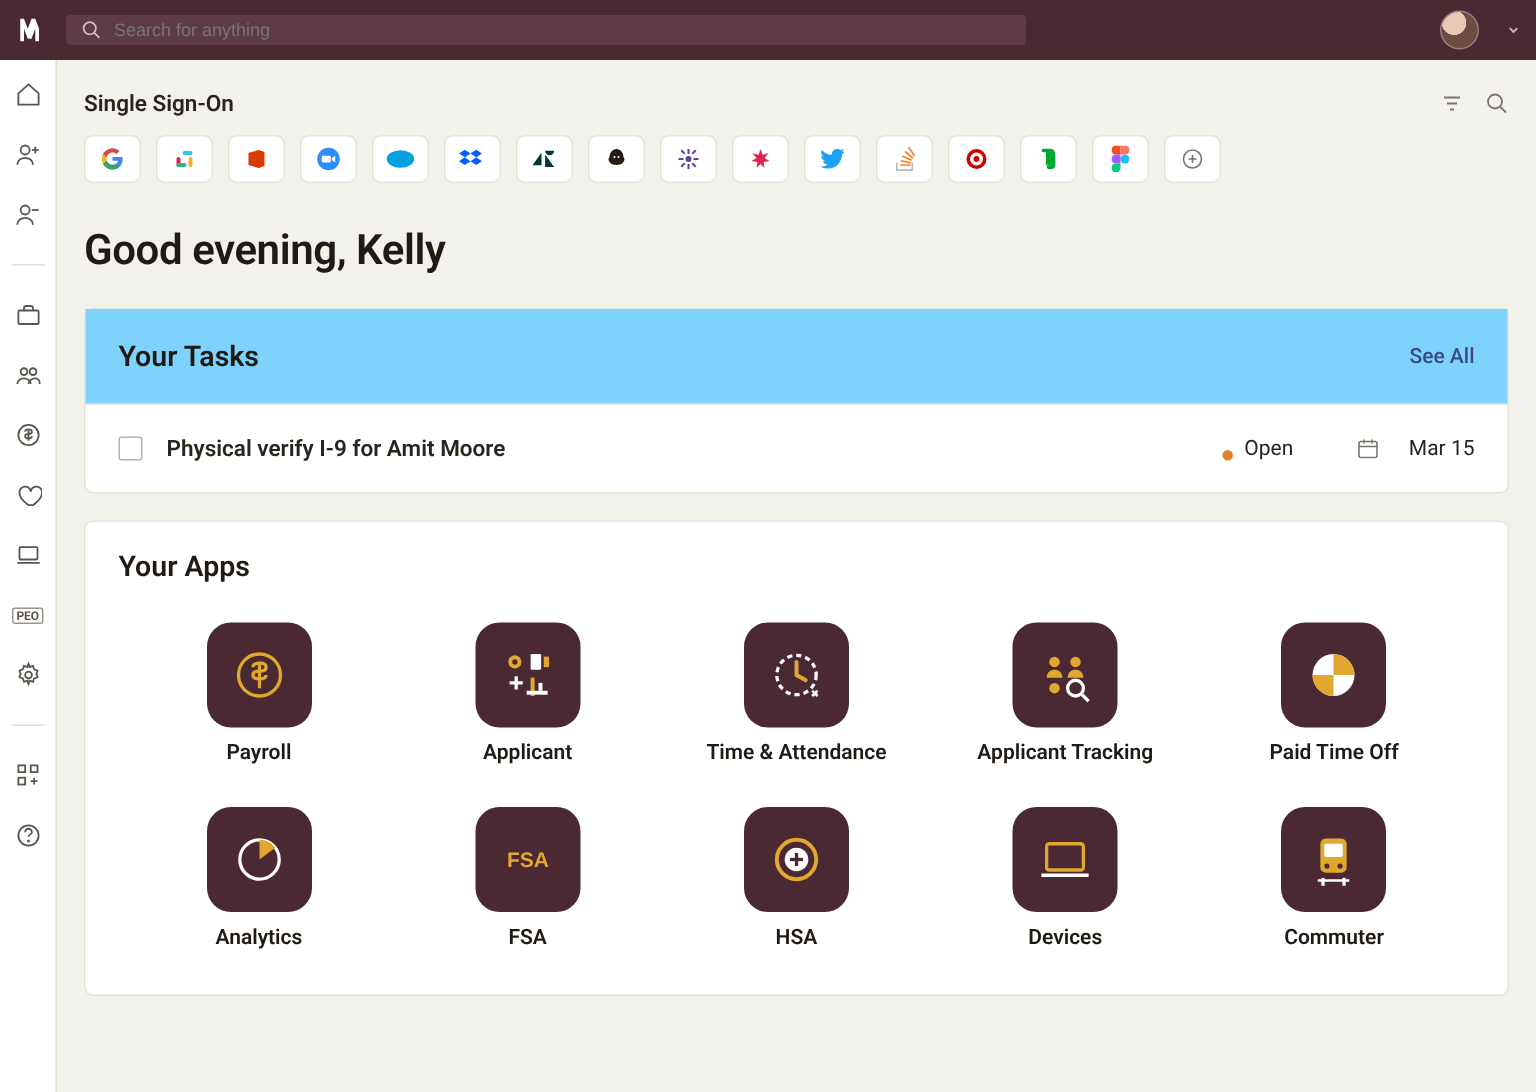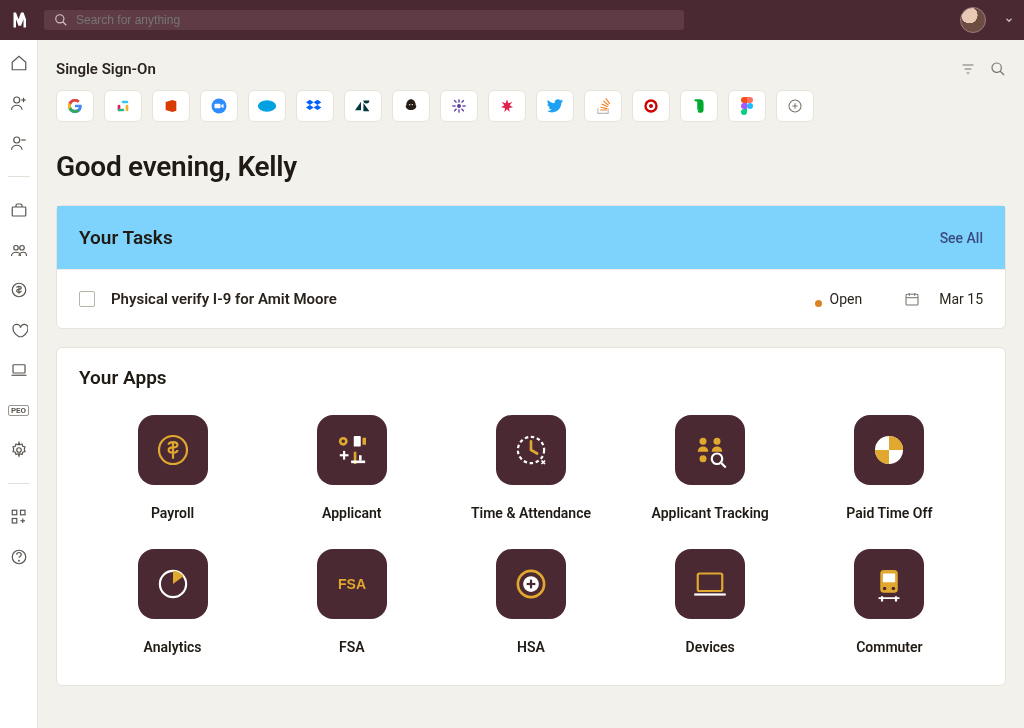--- a/index.html
+++ b/index.html
@@ -29,21 +29,21 @@
   .panel-link { margin-left: auto; color: #3b4b80; font-size: 14px; font-weight: 500; cursor:pointer; }
   .task-row { display: flex; align-items: center; padding: 20px 22px; gap: 16px; }
   .chkbox { width: 16px; height: 16px; border: 1.5px solid #b9b4a9; border-radius: 2px; cursor:pointer; }
   .task-text { font-size: 15px; font-weight: 600; color: #2a241d; }
   .task-spacer { flex: 1; }
   .status { display: flex; align-items: flex-end; gap: 8px; font-size: 14px; color: #2a241d; }
   .status-dot { width: 7px; height: 7px; border-radius: 50%; background: #d98324; }
   .date { display: flex; align-items: center; gap: 19px; font-size: 14px; color: #2a241d; margin-left: 26px;}
   .apps-head { padding: 18px 22px 4px 22px; }
   .apps-grid { display: grid; grid-template-columns: repeat(5, 1fr); gap: 28px 20px; padding: 22px 36px 30px 36px; }
-  .app-cell { display: flex; flex-direction: column; align-items: center; gap: 20px; cursor:pointer; }
+  .app-cell { display: flex; flex-direction: column; align-items: center; gap: 9px; cursor:pointer; }
   .app-tile { width: 70px; height: 70px; border-radius: 16px; background: #4a2933; display: flex; align-items: center; justify-content: center; }
   .app-label { font-size: 14px; font-weight: 600; color: #1f1a14; text-align:center; }
   svg { display:block; }
 </style>
 </head>
 <body>
 
 <div class="topbar">
   <div class="logo">
     <svg width="20" height="20" viewBox="0 0 24 24">

